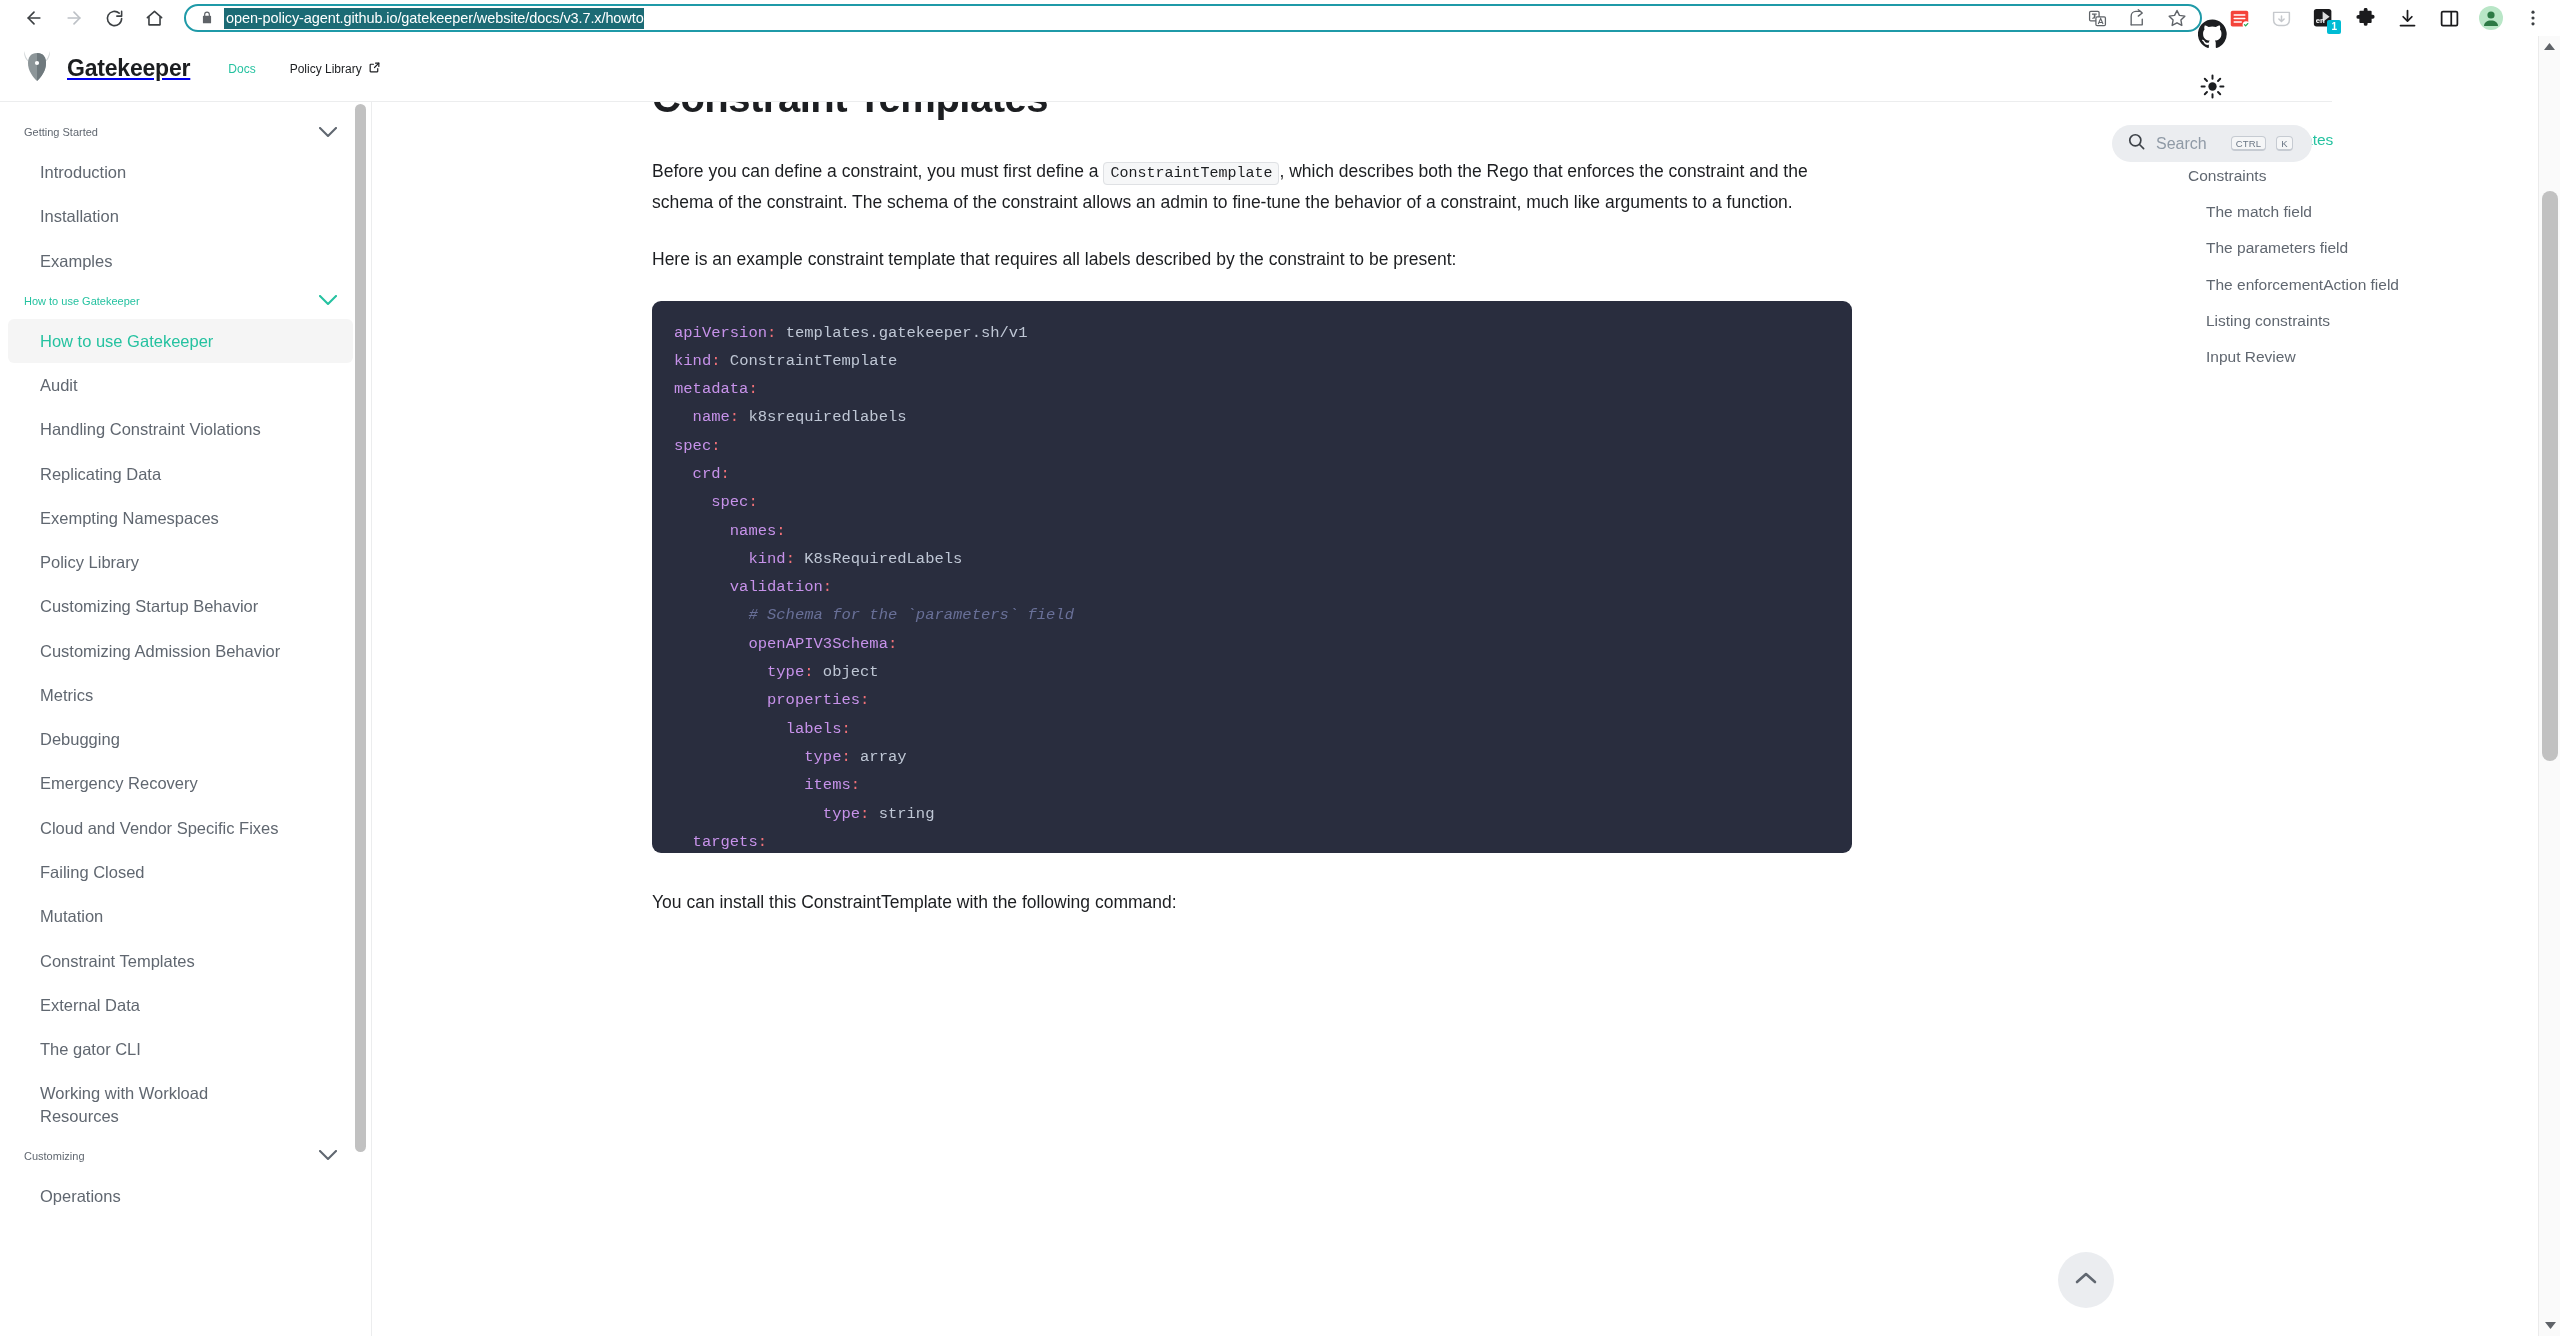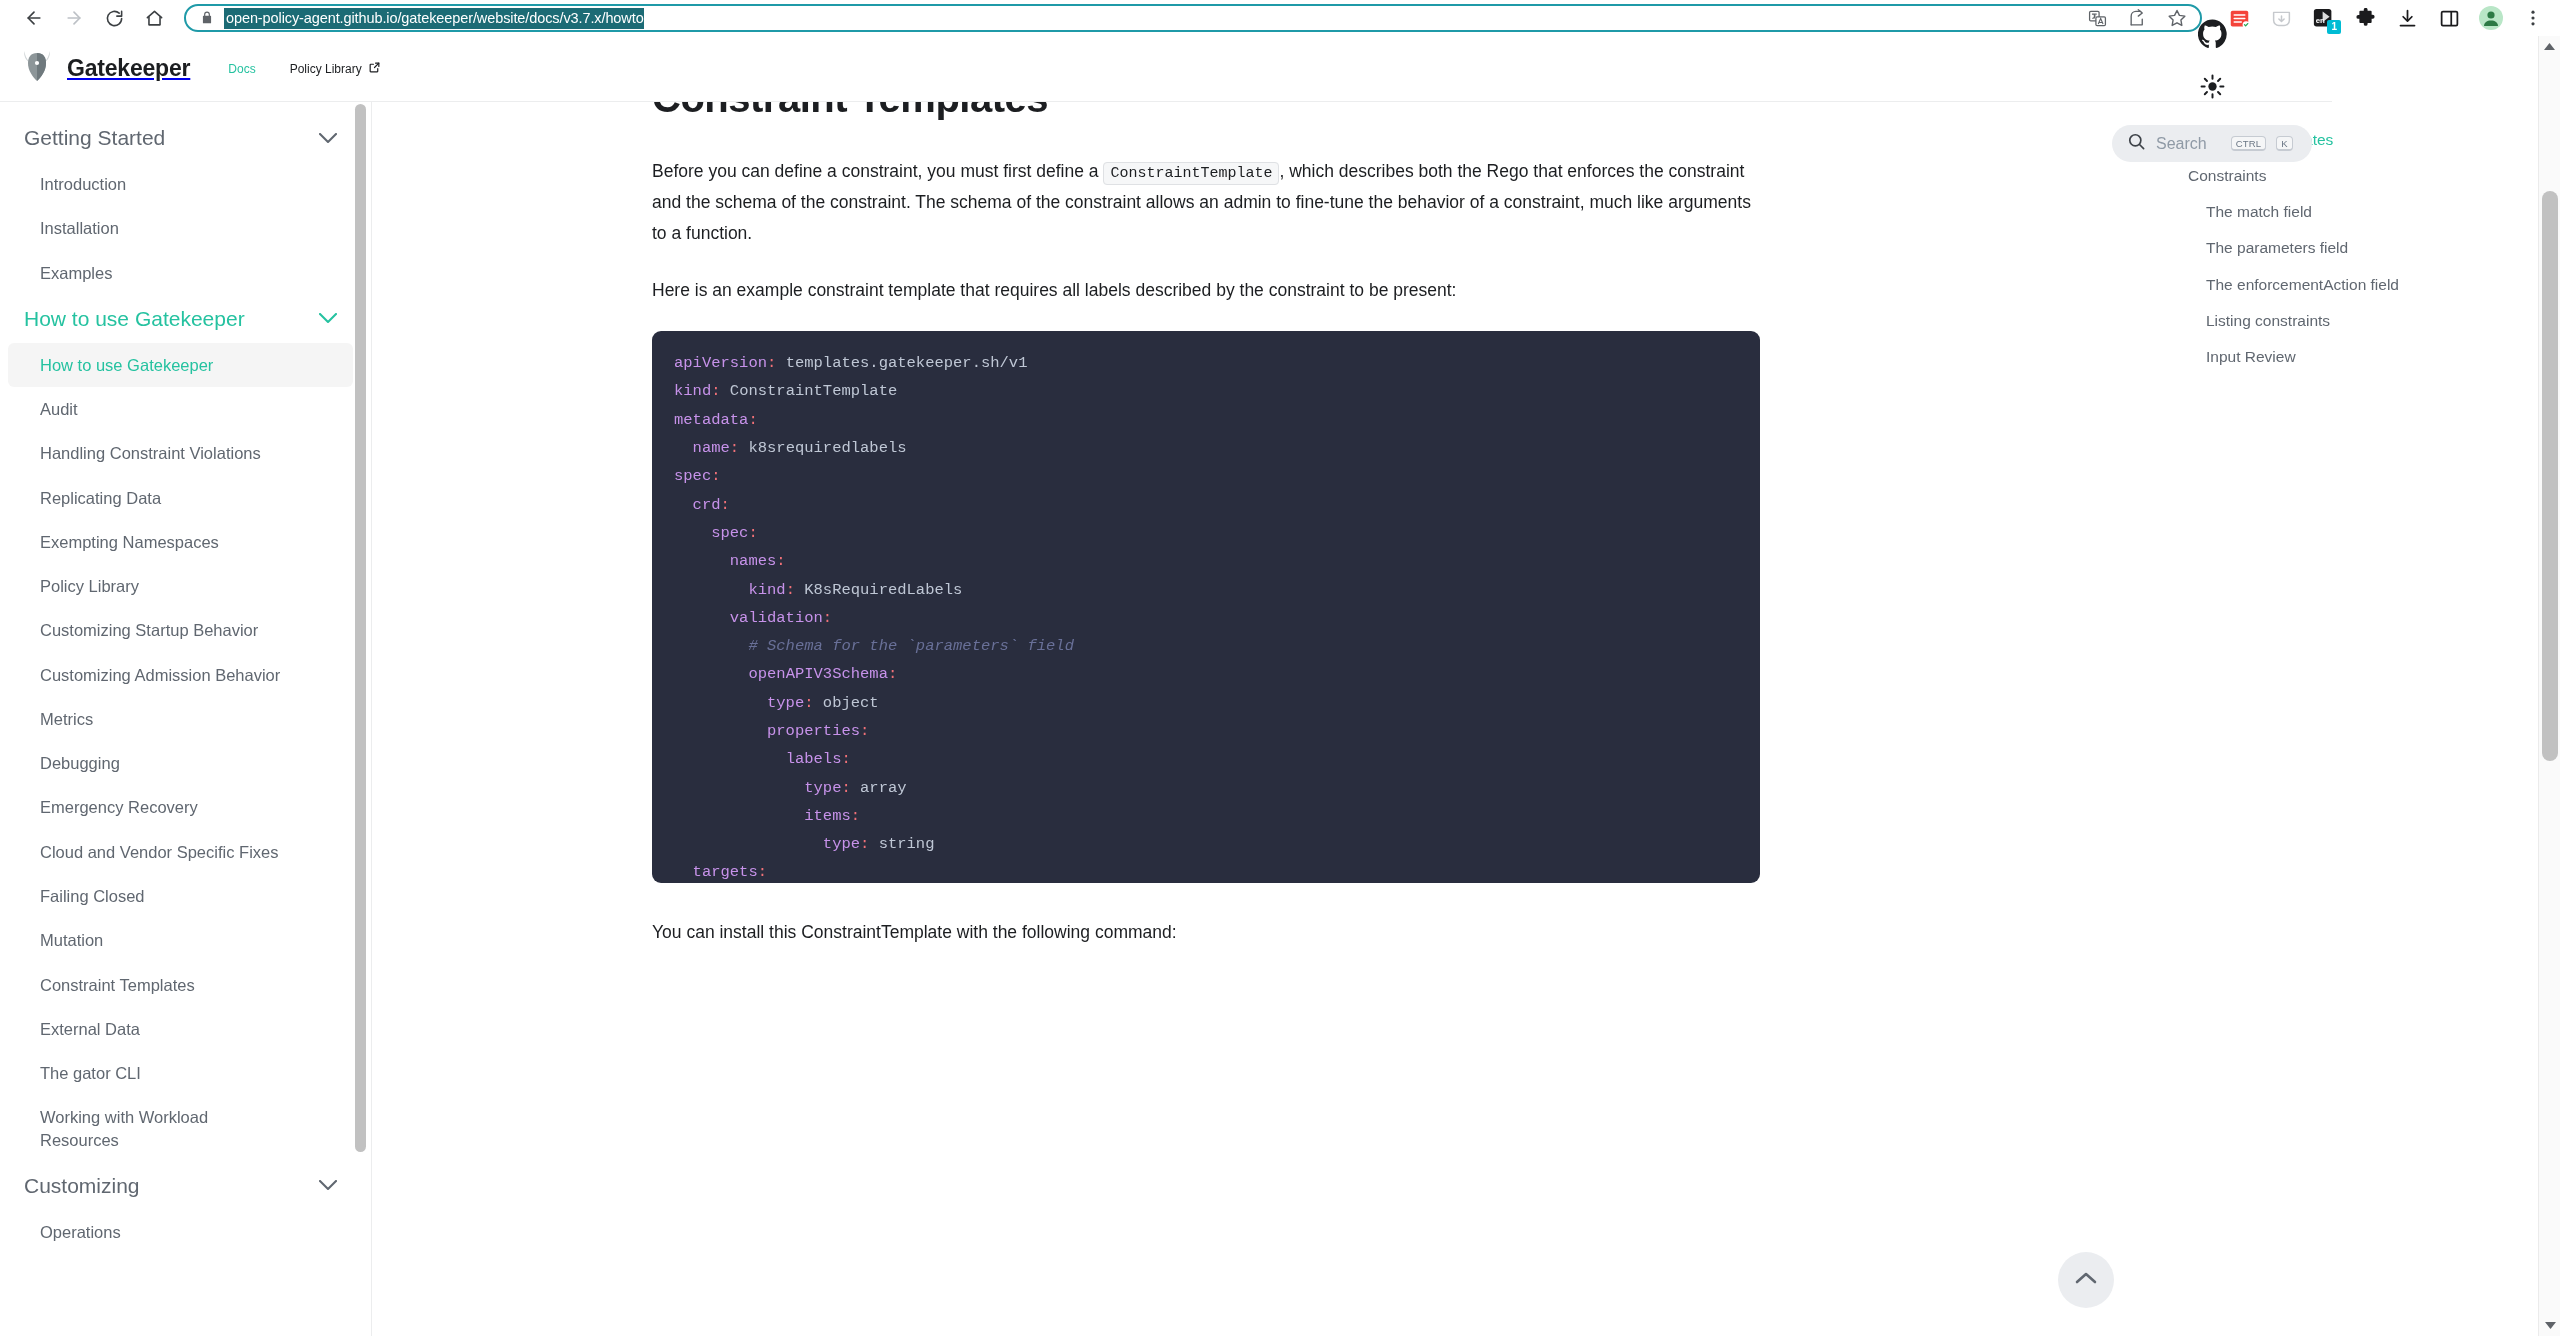--- a/index.html
+++ b/index.html
@@ -113,21 +113,21 @@
     height: 1234px;
     background: #fff;
     border-right: 1px solid #ecedee;
     position: relative;
     overflow: hidden;
     padding-top: 12px;
   }
   .menu { list-style: none; padding: 0 18px 0 8px; }
   .menu-cat {
     display: flex; align-items: center; justify-content: space-between;
-    font-size: 21px; color: #606770;
+    font-size: 11px; color: #606770;
     padding: 12px 16px;
     border-radius: 6px;
   }
   .menu-cat.open-green { color: #25c2a0; }
   .menu-item {
     display: block;
     font-size: 16.5px; color: #606770;
     padding: 11px 16px 11px 32px;
     border-radius: 6px;
     text-decoration: none;
@@ -148,21 +148,21 @@
   
   #main {
     flex: 1 1 auto;
     position: relative;
     overflow: hidden;
     padding: 0 0 0 0;
   }
   #doc {
     position: absolute;
     left: 280px; top: -28px;
-    width: 1108px;
+    width: 1200px;
   }
   h1#doc-title {
     font-size: 40px; font-weight: bold; color: #1c1e21;
     letter-spacing: -0.5px;
     line-height: 1.2;
     margin-bottom: 34px;
   }
   .para {
     font-size: 17.5px; color: #1c1e21; line-height: 1.75;
     margin-bottom: 26px;

